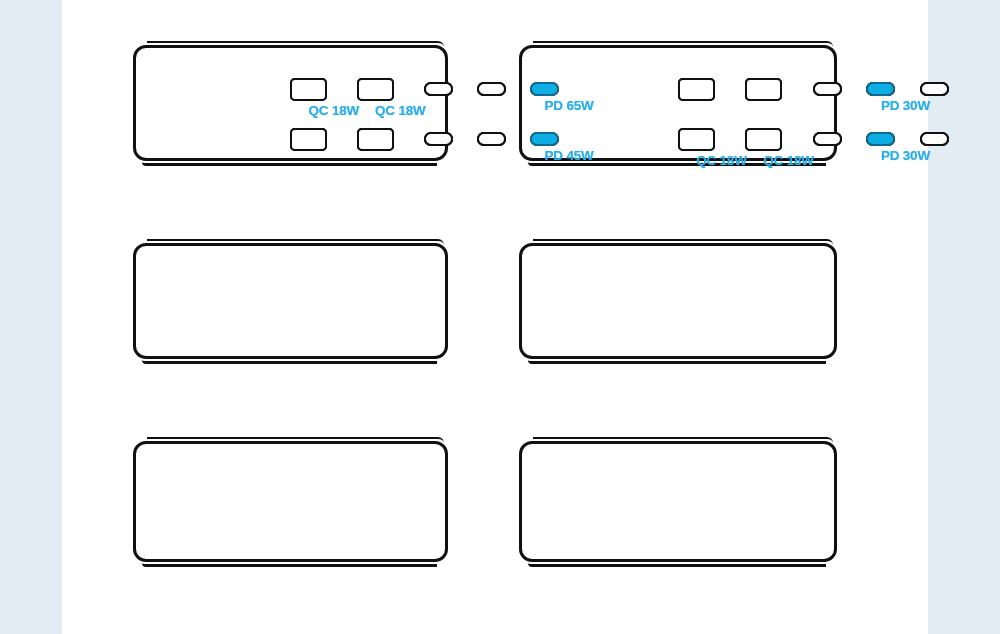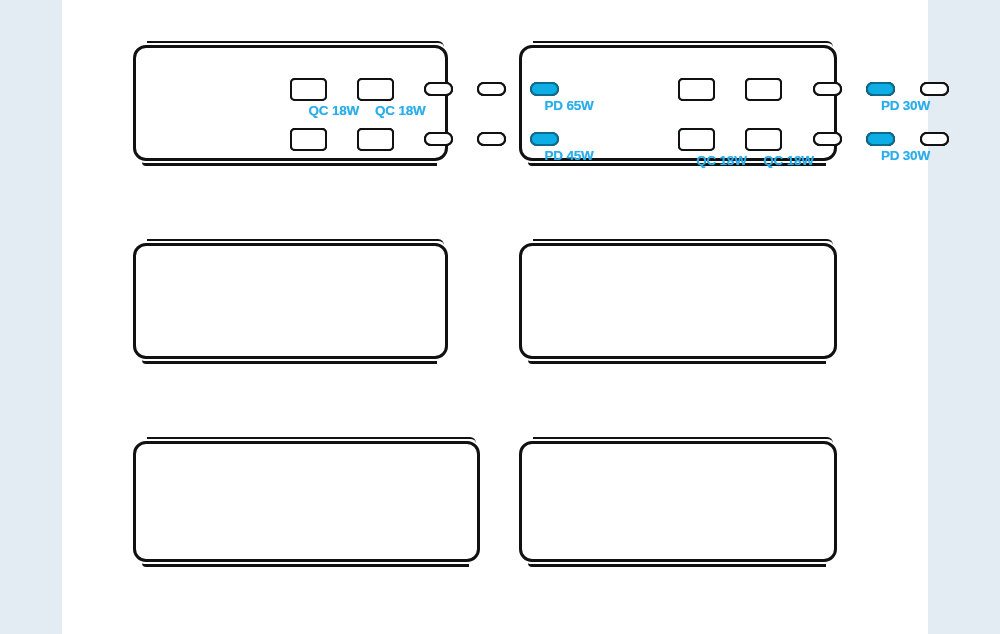--- a/index.html
+++ b/index.html
@@ -161,21 +161,21 @@
             <div class="port usbc" style="left: 344.414px; top: -164px;"></div>
             <div class="port usbc" style="left: 397.919px; top: -164px;"></div>
             <div class="port usba active" style="left: 155.671px; top: -118.5px;"></div>
             <div class="port-label" style="top: -93.5px; left: 174.171px; width: auto;">QC 18W</div>
             <div class="port usba" style="left: 222.805px; top: -118.5px;"></div>
             <div class="port usbc" style="left: 290.91px; top: -114px;"></div>
             <div class="port usbc" style="left: 344.414px; top: -114px;"></div>
             <div class="port usbc" style="left: 397.919px; top: -114px;"></div>
           </div>
         </div>
-        <div class="panel" style="left: 71px; top: 437px; width: 315px; height: 130px; padding-left: 32px;">
+        <div class="panel" style="left: 71px; top: 437px; width: 315px; height: 130px;">
           <div class="panel-edge-top"></div>
           <div class="panel-edge-bottom"></div>
           <div class="panel-body">
             <div class="port usba" style="left: 154px; top: -366.5px;"></div>
             <div class="port usba" style="left: 220.5px; top: -366.5px;"></div>
             <div class="port usbc" style="left: 288px; top: -362px;"></div>
             <div class="port usbc" style="left: 341px; top: -362px;"></div>
             <div class="port usbc active" style="left: 394px; top: -362px;"></div>
             <div class="port-label" style="top: -346px; left: 408.5px; width: auto;">PD 65W</div>
             <div class="port usba" style="left: 154px; top: -316.5px;"></div>

